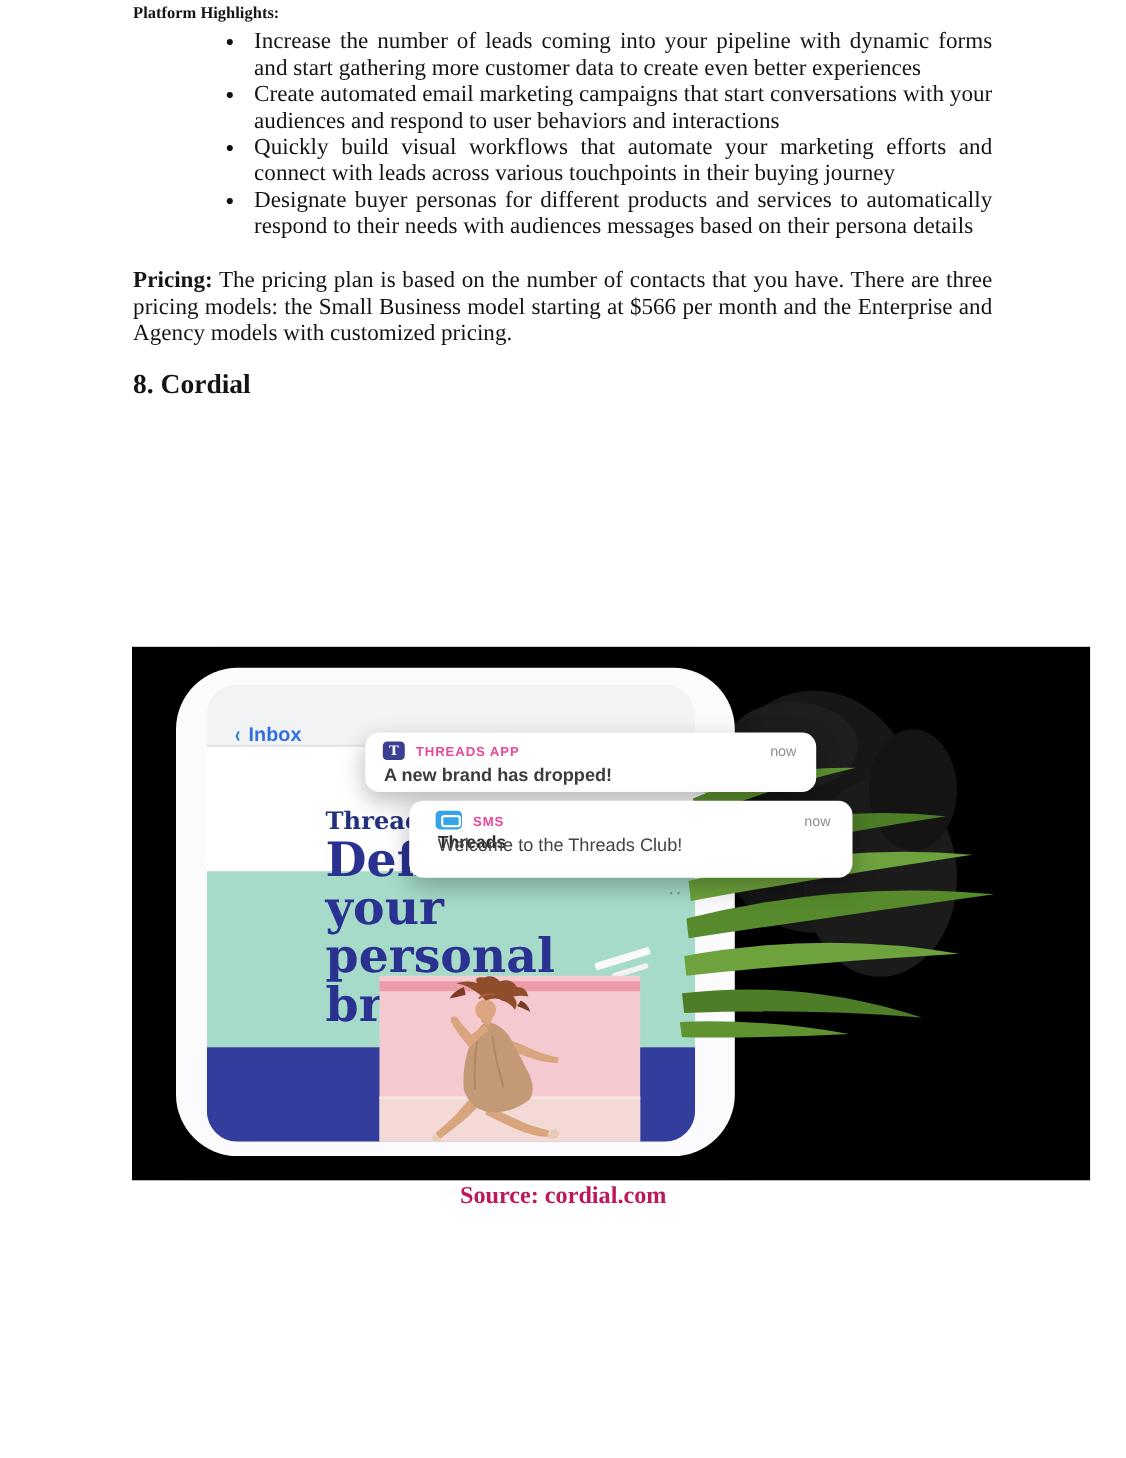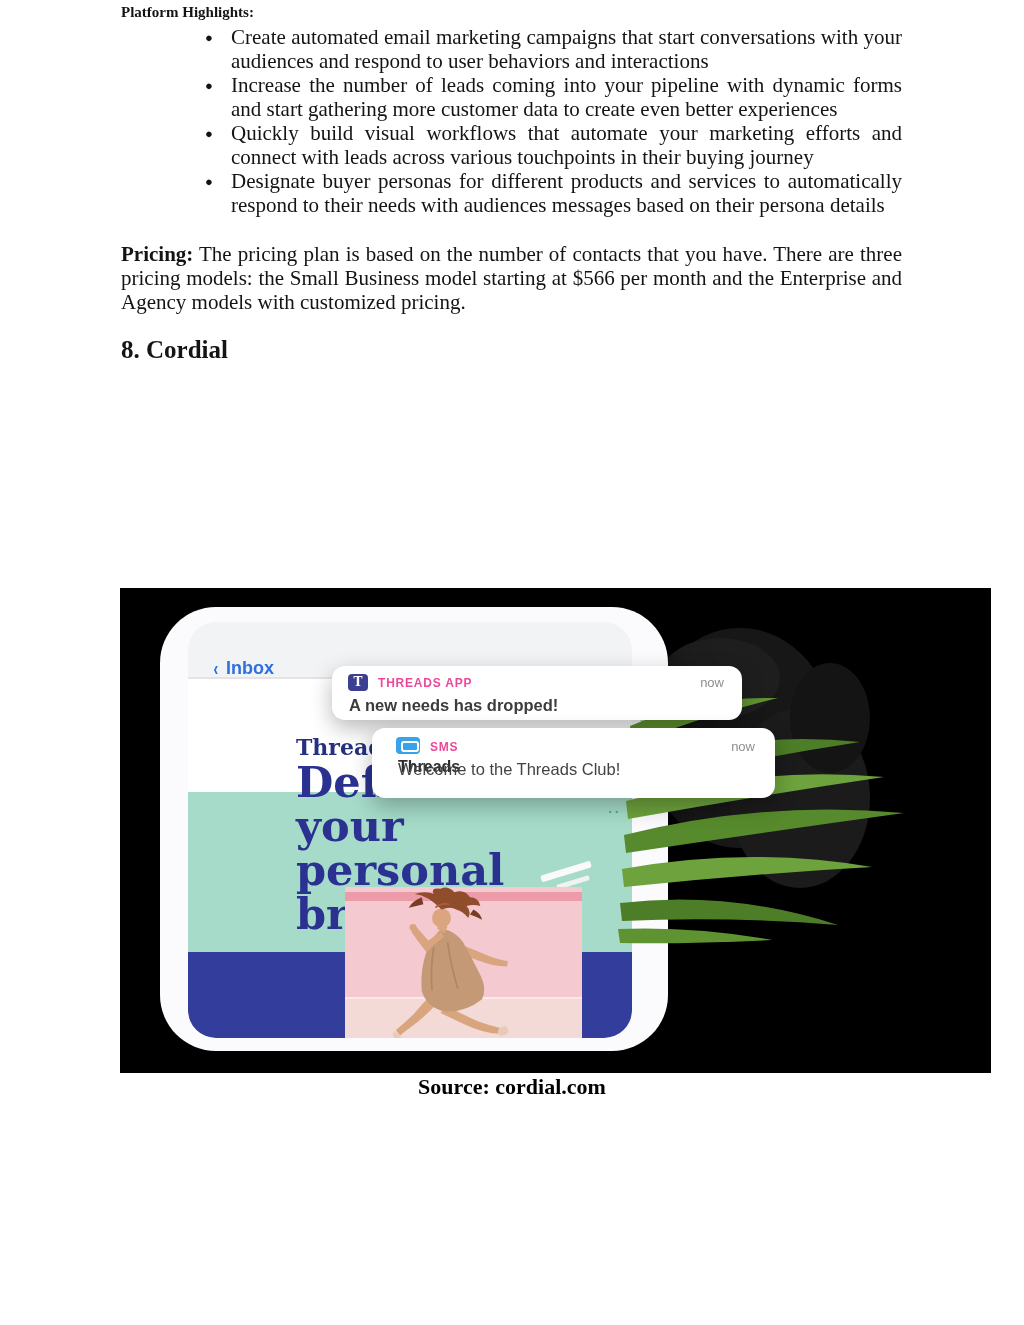--- a/index.html
+++ b/index.html
@@ -42,30 +42,30 @@
   .appicon{position:absolute;border-radius:4px;}
   .t-icon{left:16px;top:8px;width:20px;height:17px;background:#3b3f92;color:#fff;font-family:"DejaVu Serif",serif;font-weight:bold;font-size:12px;text-align:center;line-height:17px;}
   .sms-icon{left:24px;top:9px;width:24px;height:17px;background:#37a3ea;}
   .sms-icon .bub{position:absolute;left:5px;top:4px;width:14px;height:7px;border:2px solid #fff;border-radius:3px;}
   .applabel{position:absolute;color:#ec4899;font-size:12px;letter-spacing:.8px;font-weight:bold;}
   .timelabel{position:absolute;color:#8e8e93;font-size:13px;}
   .notiftitle{position:absolute;color:#2e2e30;font-weight:bold;font-size:16px;}
   .notifmsg{position:absolute;color:#3c3c3e;font-size:16.5px;font-weight:bold;}
   .card2 .notifmsg{font-weight:normal;color:#434345;}
   
-  .caption{position:absolute;left:0;top:1074px;width:1024px;text-align:center;font-weight:bold;font-size:22px;color:#000000;}
+  .caption{position:absolute;left:0;top:1074px;width:1024px;text-align:center;font-weight:bold;font-size:22px;color:#be185d;}
 </style>
 </head>
 <body>
 
 <div class="doc">
   <div class="h-bold">Platform Highlights:</div>
   <ul class="bullets">
+    <li><span>Increase the number of leads coming into your pipeline with dynamic forms and start gathering more customer data to create even better experiences</span></li>
     <li><span>Create automated email marketing campaigns that start conversations with your audiences and respond to user behaviors and interactions</span></li>
-    <li><span>Increase the number of leads coming into your pipeline with dynamic forms and start gathering more customer data to create even better experiences</span></li>
     <li><span>Quickly build visual workflows that automate your marketing efforts and connect with leads across various touchpoints in their buying journey</span></li>
     <li><span>Designate buyer personas for different products and services to automatically respond to their needs with audiences messages based on their persona details</span></li>
   </ul>
   <div class="para pricing"><b>Pricing:</b><span> The pricing plan is based on the number of contacts that you have. There are three pricing models: the Small Business model starting at $566 per month and the Enterprise and Agency models with customized pricing.</span></div>
   <div class="section-heading">8. Cordial</div>
 </div>
 
 <div class="figure">
 
   <svg class="abs" style="left:490px;top:30px;" width="290" height="300" viewBox="0 0 290 300">
@@ -133,21 +133,21 @@
     <path d="M34 157 Q175 122 314 135 Q176 154 36 175 Z" fill="#578a2c"></path>
     <path d="M32 191 Q160 168 282 189 Q158 196 34 209 Z" fill="#6da23c"></path>
     <path d="M30 225 Q140 212 248 247 Q136 238 32 243 Z" fill="#4d7d26"></path>
     <path d="M28 251 Q105 248 182 262 Q102 266 30 265 Z" fill="#5f9231"></path>
   </svg>
 
   <div class="abs card card1">
     <div class="appicon t-icon">T</div>
     <div class="applabel" style="left:46px;top:10px;">THREADS APP</div>
     <div class="timelabel" style="right:18px;top:9px;">now</div>
-    <div class="notifmsg" style="left:17px;top:30px;">A new needs has dropped!</div>
+    <div class="notifmsg" style="left:17px;top:30px;">A new brand has dropped!</div>
   </div>
   <div class="abs card card2">
     <div class="appicon sms-icon">
         <span class="bub"></span>
       </div>
     <div class="applabel" style="left:58px;top:12px;">SMS</div>
     <div class="timelabel" style="right:20px;top:11px;">now</div>
     <div class="notiftitle" style="left:26px;top:30px;">Threads</div>
     <div class="notifmsg" style="left:26px;top:32px;">Welcome to the Threads Club!</div>
   </div>

